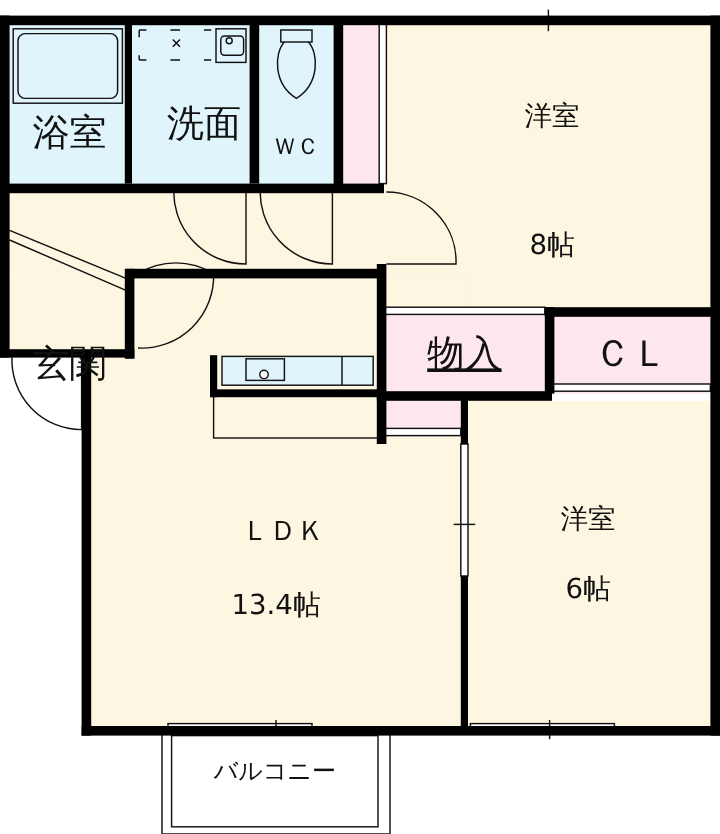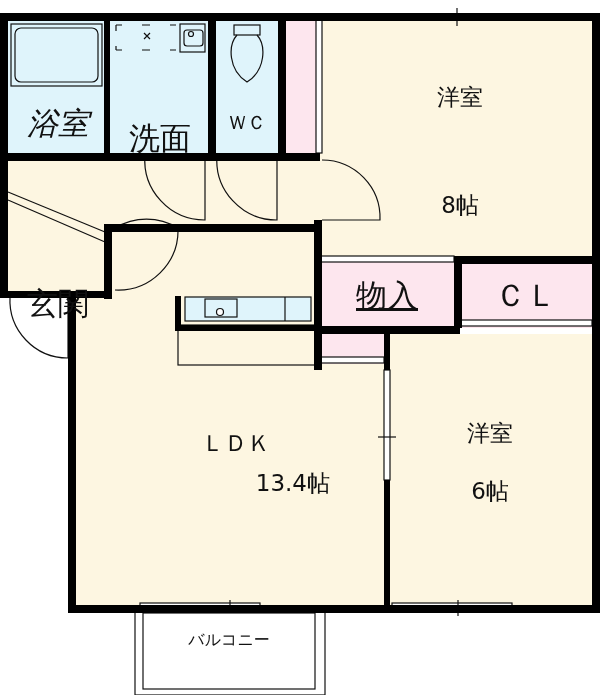--- a/index.html
+++ b/index.html
@@ -108,25 +108,25 @@
 <div class="wall" style="left:0;top:291px;width:112px;height:7px;"></div>
 <div class="wall" style="left:314px;top:220px;width:8px;height:150px;"></div>
 <div class="wall" style="left:454px;top:256px;width:146px;height:8px;"></div>
 <div class="wall" style="left:454px;top:256px;width:8px;height:72px;"></div>
 <div class="wall" style="left:314px;top:326px;width:146px;height:8px;"></div>
 <div class="wall" style="left:175px;top:325px;width:145px;height:6px;"></div>
 <div class="wall" style="left:175px;top:296px;width:6px;height:35px;"></div>
 <div class="wall" style="left:384px;top:330px;width:6px;height:40px;"></div>
 <div class="wall" style="left:384px;top:480px;width:6px;height:130px;"></div>
 
-<div class="room-label mid" style="left:10px;top:108px;width:96px;font-style:italic;">浴室</div>
-<div class="room-label mid" style="left:110px;top:88px;width:100px;margin-top:35px;">洗面</div>
+<div class="room-label mid" style="left:10px;top:96px;width:96px;">浴室</div>
+<div class="room-label mid" style="left:120px;top:88px;width:100px;">洗面</div>
 <div class="room-label" style="left:216px;top:113px;width:62px;font-size:19px;">ＷＣ</div>
 <div class="room-label big" style="left:380px;top:86px;width:160px;">洋室</div>
 <div class="room-label big" style="left:380px;top:158px;width:160px;margin-top:36px;">8帖</div>
 <div class="room-label mid" style="left:10px;top:240px;width:96px;margin-top:48px;">玄関</div>
 <div class="room-label mid" style="left:320px;top:280px;width:134px;text-decoration:underline;">物入</div>
 <div class="room-label mid" style="left:460px;top:280px;width:132px;">ＣＬ</div>
 <div class="room-label big" style="left:136px;top:432px;width:200px;">ＬＤＫ</div>
-<div class="room-label big" style="left:130px;top:472px;width:200px;text-align:right;">13.4帖</div>
+<div class="room-label big" style="left:130px;top:494px;width:200px;">13.4帖</div>
 <div class="room-label big" style="left:410px;top:422px;width:160px;">洋室</div>
 <div class="room-label big" style="left:410px;top:480px;width:160px;">6帖</div>
-<div class="room-label" style="left:143px;top:632px;width:172px;font-size:16px;">バルコニー</div>
+<div class="room-label" style="left:143px;top:632px;width:172px;font-size:20px;">バルコニー</div>
 
 </body></html>

